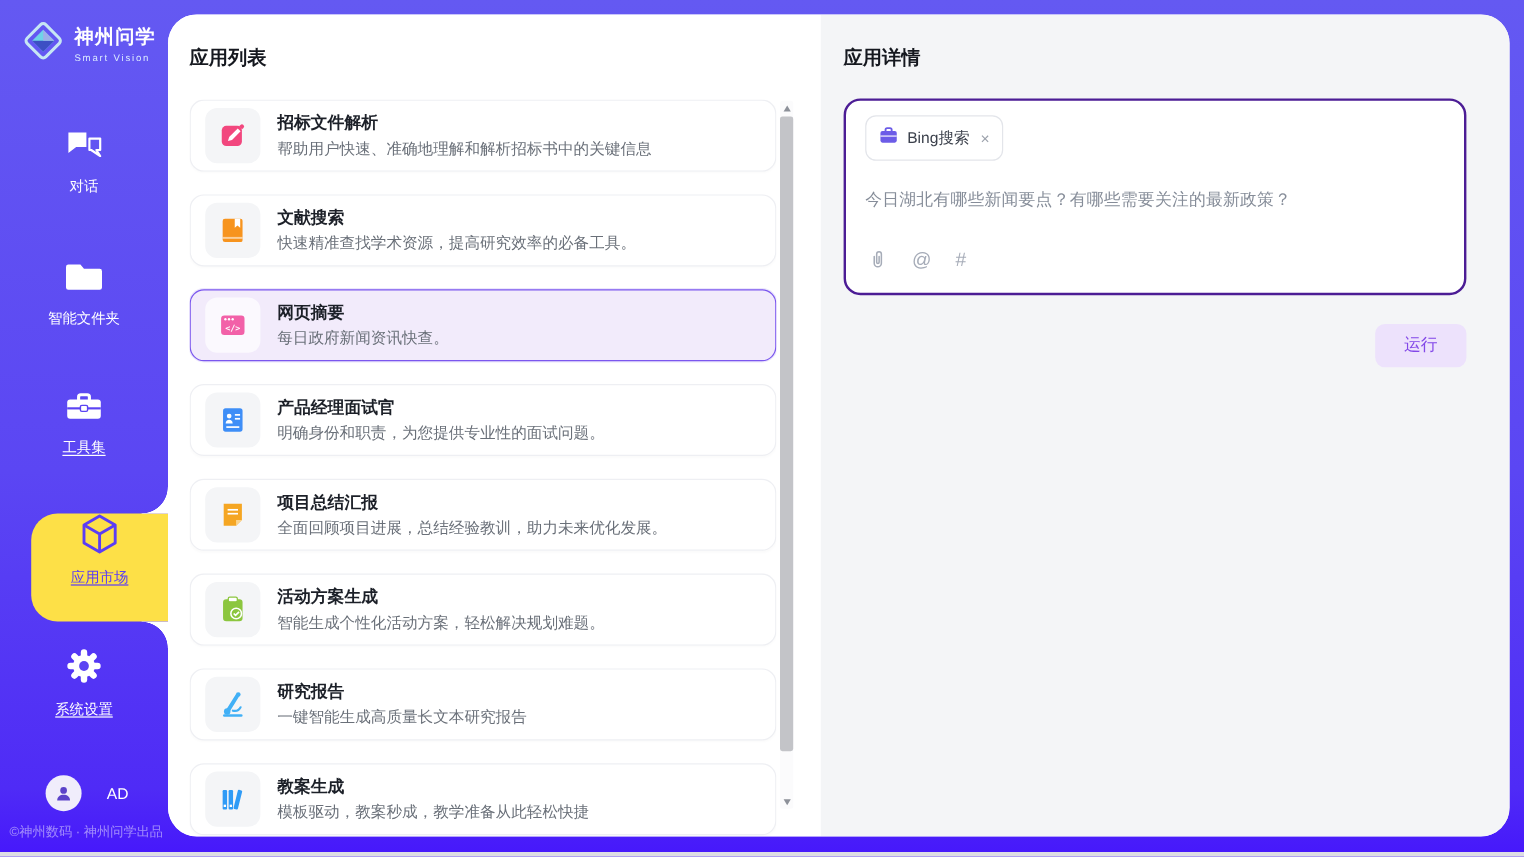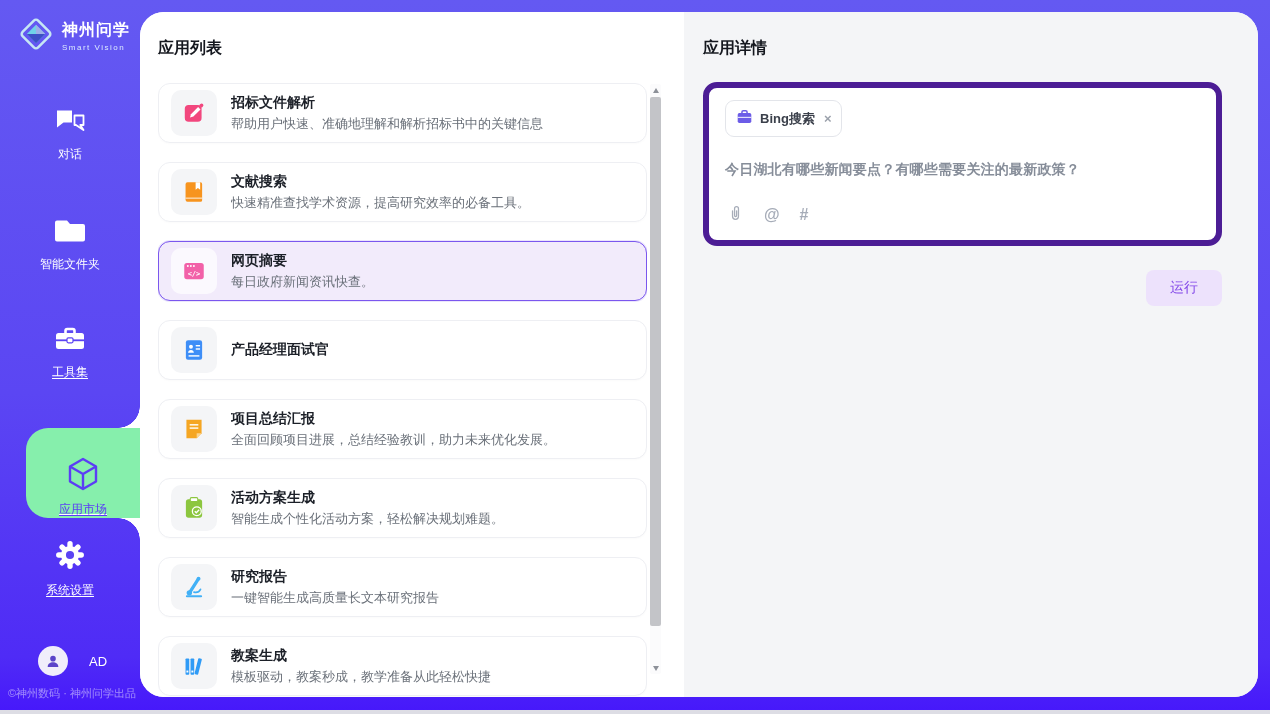--- a/index.html
+++ b/index.html
@@ -14,22 +14,22 @@
   .sidebar { position:absolute; left:0; top:0; width:140px; height:710px; color:#fff; }
   .brand { display:flex; align-items:center; gap:8px; padding:16px 0 0 18px; }
   .brand-text .brand-name { font-size:16px; font-weight:bold; letter-spacing:1px; }
   .brand-text .brand-sub { font-size:8px; letter-spacing:1.5px; color:#DCEBFF; margin-top:2px; }
 
   .nav-item { position:absolute; left:0; width:140px; display:flex; flex-direction:column; align-items:center; cursor:pointer; }
   .nav-item .label { font-size:12px; color:#fff; margin-top:8px; }
   .nav-item .label.u { text-decoration:underline; text-underline-offset:2px; }
   #nav-chat { top:108px; } #nav-folder { top:218px; } #nav-tools { top:326px; } #nav-settings { top:540px; }
 
-  .active-pill { position:absolute; left:26px; right:0; top:428px; height:90px; background:#86efac;
-    border-radius:22px 0 0 22px; display:flex; flex-direction:column; align-items:center; justify-content:flex-end; cursor:pointer;text-decoration:underline; }
+  .active-pill { position:absolute; left:26px; right:0; top:428px; height:90px; background:#fde047;
+    border-radius:22px 0 0 22px; display:flex; flex-direction:column; align-items:center; justify-content:flex-start; cursor:pointer; }
   .active-pill::before { content:""; position:absolute; top:-22px; right:0; width:22px; height:22px;
     background:radial-gradient(circle at 0 0, rgba(255,255,255,0) 21.5px, #fff 22px); }
   .active-pill::after { content:""; position:absolute; bottom:-22px; right:0; width:22px; height:22px;
     background:radial-gradient(circle at 0 100%, rgba(255,255,255,0) 21.5px, #fff 22px); }
   .active-pill .label { font-size:12px; color:#5B3DF5; margin-top:6px; text-decoration:underline; text-underline-offset:2px; }
 
   .user-block { position:absolute; top:646px; left:0; width:140px; display:flex; align-items:center; gap:21px; padding-left:38px; cursor:pointer; }
   .avatar-circle { width:30px; height:30px; border-radius:50%; background:#F0EDFB; display:flex; align-items:center; justify-content:center; }
   .user-initials { font-size:13px; color:#fff; }
   .copyright { position:absolute; top:686px; left:8px; font-size:11px; color:rgba(255,255,255,0.48); white-space:nowrap; }
@@ -59,21 +59,21 @@
   .scroll-arrow { position:absolute; left:0; width:11px; height:12px; display:flex; align-items:center; justify-content:center; cursor:pointer; }
   .scroll-arrow.up { top:0; } .scroll-arrow.down { bottom:0; }
   .tri-up { width:0; height:0; border-left:3.5px solid transparent; border-right:3.5px solid transparent; border-bottom:5px solid #8D9199; }
   .tri-down { width:0; height:0; border-left:3.5px solid transparent; border-right:3.5px solid transparent; border-top:5px solid #8D9199; }
   .scroll-thumb { position:absolute; left:0; top:13px; bottom:48px; width:11px; background:#C3C4C8; border-radius:2px; cursor:grab; }
 
   
   .detail-pane { flex:1; background:#F4F5F7; position:relative; }
   .detail-pane .pane-title { margin:26px 0 0 19px; }
   .detail-card { position:absolute; left:19px; right:36px; top:70px; height:164px; background:#fff;
-    border:6px solid #4c1d95; border-radius:14px; padding:12px 16px;font-weight:bold; }
+    border:2px solid #4c1d95; border-radius:14px; padding:12px 16px; }
   .tool-tag { display:inline-flex; align-items:center; gap:7px; border:1px solid #E3E5EA; border-radius:9px;
     padding:7px 10px; background:#fff; cursor:pointer; }
   .tool-tag .tag-label { font-size:13px; color:#3B404B; }
   .tag-close { font-size:13px; color:#9BA1AB; margin-left:2px; cursor:pointer; line-height:1; }
   .query-text { margin-top:24px; font-size:14px; color:#868D99; letter-spacing:0.2px; }
   .composer-icons { position:absolute; left:18px; bottom:14px; display:flex; align-items:center; gap:20px; }
   .composer-icons .glyph { font-size:16px; color:#A6ACB8; cursor:pointer; }
   .run-row { position:absolute; right:36px; top:258px; }
   .run-button { background:#EDE2FC; color:#8348E8; font-size:14px; border:none; border-radius:8px;
     padding:9px 24px; cursor:pointer; font-family:inherit; }
@@ -227,20 +227,21 @@
             <rect x="4.5" y="3" width="15" height="18" rx="2" fill="#3E8EF7"></rect>
             <circle cx="9.2" cy="9" r="1.8" fill="#fff"></circle>
             <path d="M6.5 14.6c0-1.7 1.2-2.7 2.7-2.7s2.7 1 2.7 2.7z" fill="#fff"></path>
             <rect x="13.6" y="7.4" width="4" height="1.3" fill="#fff"></rect>
             <rect x="13.6" y="10.4" width="4" height="1.3" fill="#fff"></rect>
             <rect x="7" y="16.8" width="10" height="1.3" fill="#fff"></rect>
           </svg>
         </span>
         <span class="card-text">
           <span class="card-title">产品经理面试官</span>
+          <span class="card-desc">明确身份和职责，为您提供专业性的面试问题。</span>
         </span>
       </div>
 
       <div class="app-card">
         <span class="icon-tile">
           <svg width="26" height="26" viewBox="0 0 24 24">
             <path d="M5 3.5h14v12.5l-4.5 4.5H5z" fill="#F5A623"></path>
             <path d="M14.5 20.5V16H19z" fill="#FBD48F"></path>
             <rect x="8" y="7.5" width="8" height="1.3" fill="#fff"></rect>
             <rect x="8" y="10.5" width="8" height="1.3" fill="#fff"></rect>

